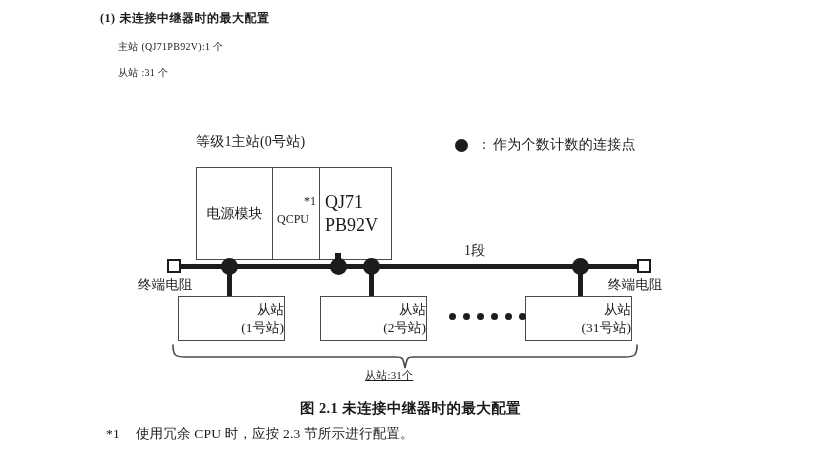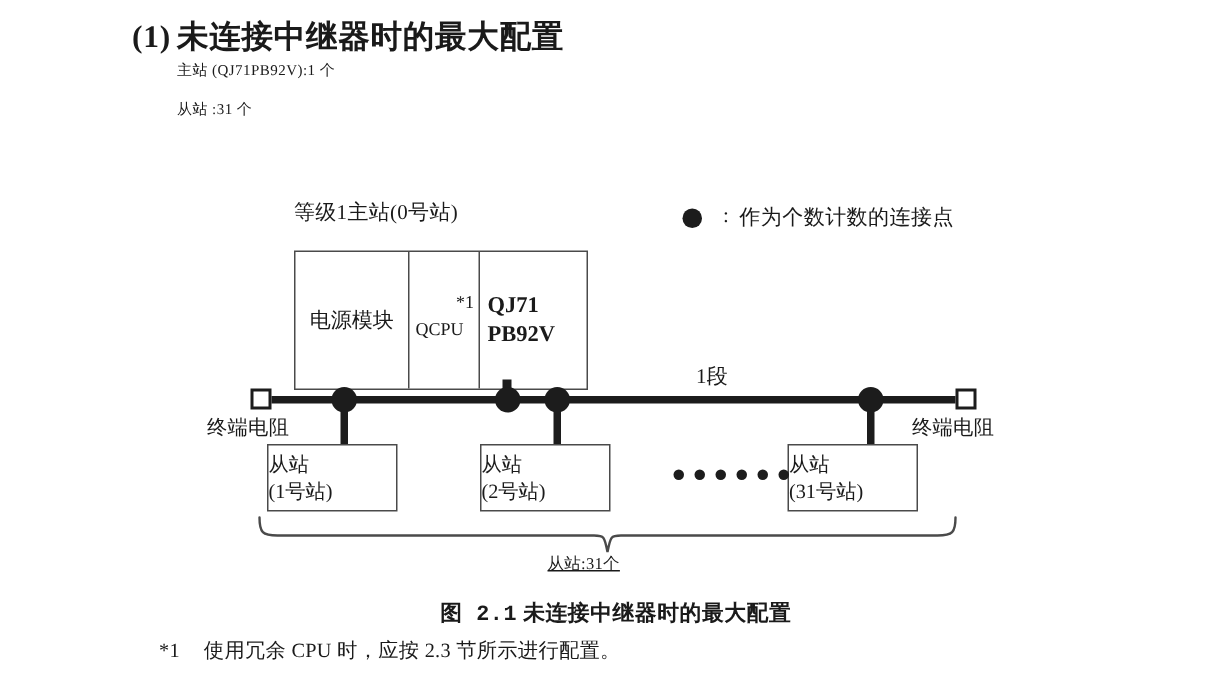--- a/index.html
+++ b/index.html
@@ -12,23 +12,23 @@
     height: 457px;
     position: relative;
     font-family: "Liberation Serif", "DejaVu Serif", serif;
     color: #1a1a1a;
     overflow: hidden;
   }
 
   
   .sec-heading {
     position: absolute;
-    left: 88px;
+    left: 100px;
     top: 10px;
-    font-size: 21px;
+    font-size: 12px;
     font-weight: bold;
     letter-spacing: 0.5px;
     white-space: nowrap;
   }
   .sec-heading .num { margin-right: 4px; }
 
   .sec-line {
     position: absolute;
     left: 118px;
     font-size: 10px;
@@ -114,26 +114,25 @@
     top: 44px;
   }
   .cell-cpu .star {
     position: absolute;
     right: 3px;
     top: 26px;
     font-size: 12px;
   }
   .cell-net {
     flex: 1;
-    font-size: 15px;
+    font-size: 18px;
     line-height: 1.25;
     justify-content: flex-start;
     padding-left: 5px;
     text-align: left;
-    font-weight: bold;
   }
 
   
   .master-drop {
     position: absolute;
     left: 335px;
     top: 253px;
     width: 6px;
     height: 15px;
     background: #1c1c1c;
@@ -205,27 +204,27 @@
     top: 266px;
   }
   .slave-drop.s1 { left: 227px; }
   .slave-drop.s2 { left: 369px; }
   .slave-drop.s3 { left: 578px; }
 
   
   .slave-box {
     position: absolute;
     top: 296px;
-    width: 87px;
+    width: 107px;
     height: 45px;
     border: 1.6px solid #4a4a4a;
     box-sizing: border-box;
     display: flex;
     flex-direction: column;
-    align-items: flex-start;
+    align-items: flex-end;
     justify-content: center;
     font-size: 13.5px;
     line-height: 1.32;
     background: #ffffff;
   }
   .slave-box.b1 { left: 178px; }
   .slave-box.b2 { left: 320px; }
   .slave-box.b3 { left: 525px; }
 
   
@@ -266,21 +265,21 @@
   .fig-caption {
     position: absolute;
     left: 0;
     right: 0;
     top: 399px;
     text-align: center;
     font-size: 14.5px;
     font-weight: bold;
     letter-spacing: 0.4px;
   }
-  .fig-caption .cap-num { margin-right: 4px; font-family: Liberation Mono, monospace; }
+  .fig-caption .cap-num { margin-right: 4px; }
 
   
   .footnote {
     position: absolute;
     left: 106px;
     top: 425px;
     font-size: 13.5px;
     white-space: nowrap;
     letter-spacing: 0.2px;
   }

